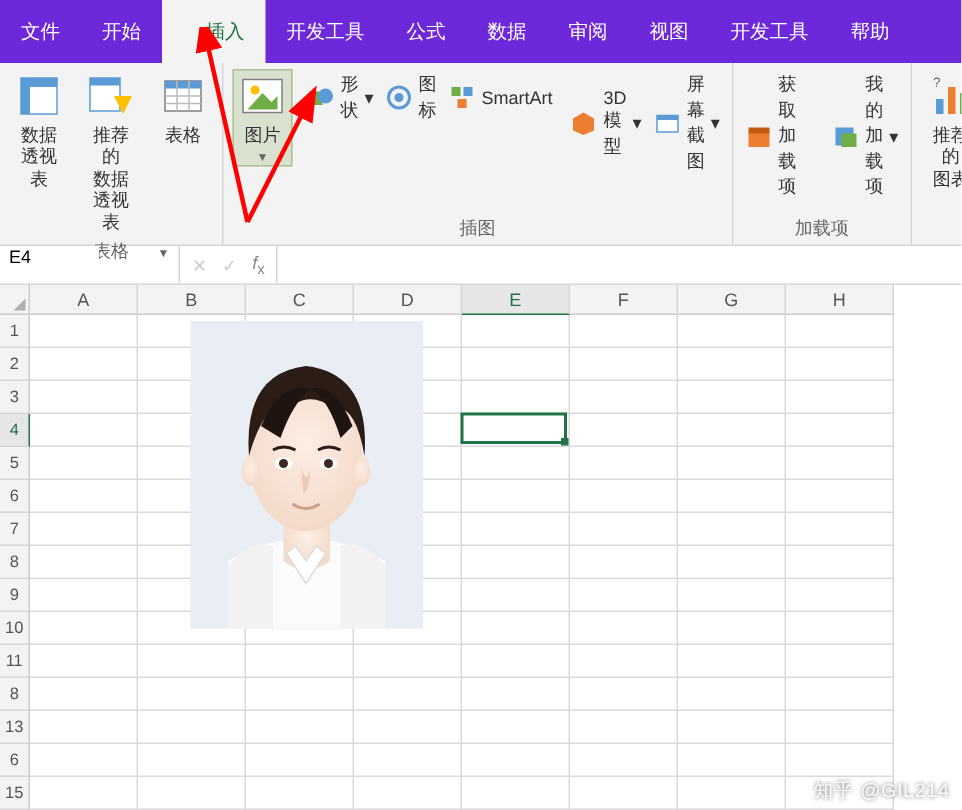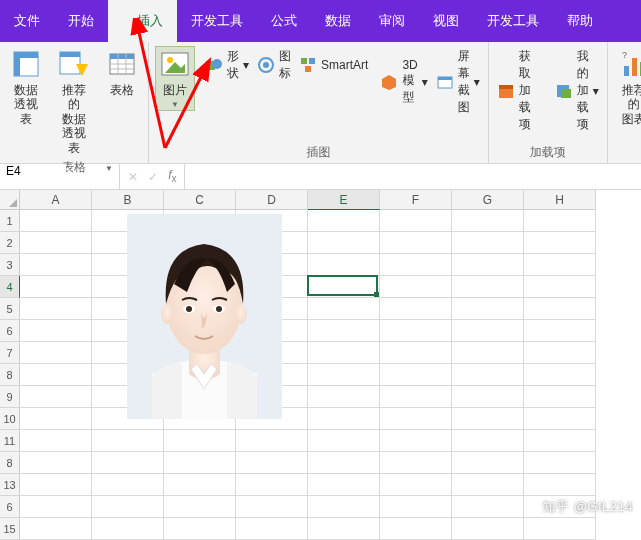--- a/index.html
+++ b/index.html
@@ -51,21 +51,21 @@
 .sel::after{ content:""; position:absolute; right:-3px; bottom:-3px; width:5px; height:5px; background:#217346;}
 
 
 .photo { position: absolute; width: 155px; height: 205px; background: linear-gradient(#eaeff4,#dfe6ee); overflow: hidden; }
 .photo svg { display:block; }
 
 
 .arrow { position: absolute; pointer-events: none; }
 
 
-.wm { position: absolute; right: 8px; bottom: 24px; color: rgba(255,255,255,0.9); font-size: 13px; text-shadow: 0 0 3px rgba(0,0,0,0.6); letter-spacing:0.5px;}
+.wm { position: absolute; right: 8px; bottom: 4px; color: rgba(255,255,255,0.9); font-size: 13px; text-shadow: 0 0 3px rgba(0,0,0,0.6); letter-spacing:0.5px;}
 </style>
 </head>
 <body>
 
 <div class="menubar">
   <div class="menu-tab">文件</div>
   <div class="menu-tab">开始</div>
   <div class="menu-tab active">插入</div>
   <div class="menu-tab">开发工具</div>
   <div class="menu-tab">公式</div>

